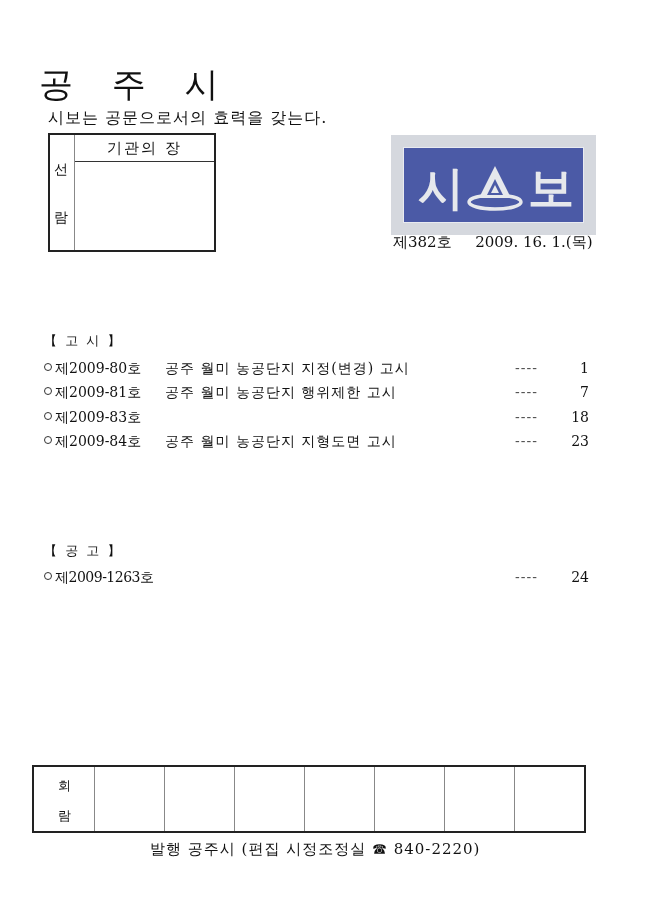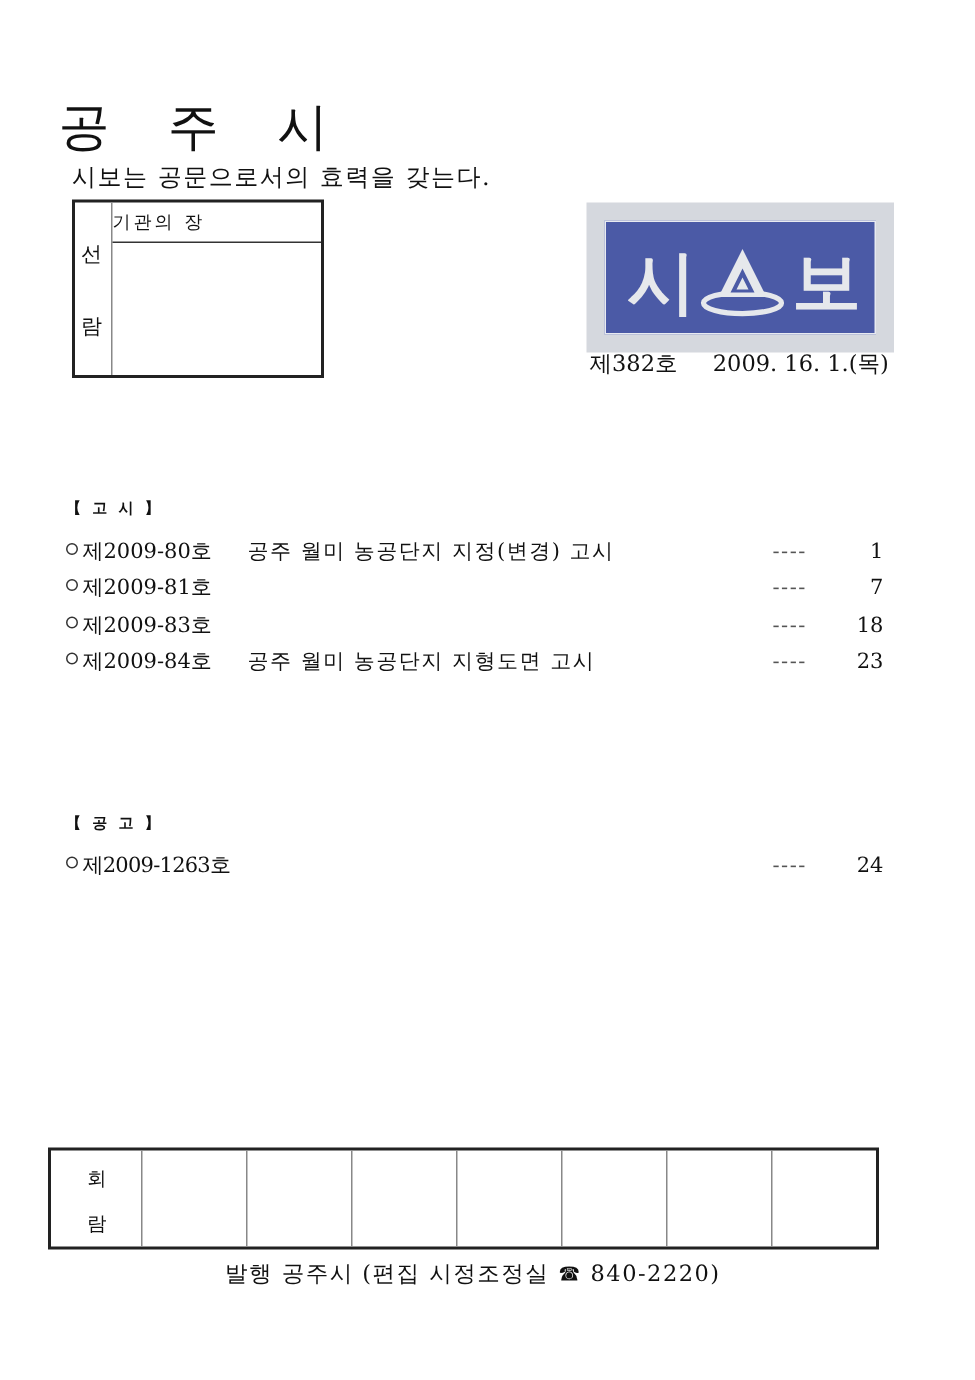--- a/index.html
+++ b/index.html
@@ -5,27 +5,27 @@
   html, body { margin:0; padding:0; background:#ffffff; }
   body { width:650px; height:920px; position:relative; overflow:hidden;
          font-family:"DejaVu Serif", "Liberation Serif", serif; color:#111; }
   .abs { position:absolute; }
   .title { left:39px; top:62px; font-family:"DejaVu Sans", sans-serif; font-size:34px; letter-spacing:14px; font-weight:normal; }
   .subtitle { left:48px; top:108px; font-size:16px; letter-spacing:1px; }
   .approval { left:48px; top:133px; width:168px; height:119px; border:2px solid #222; box-sizing:border-box; }
   .approval .side { position:absolute; left:0; top:0; width:24px; height:100%; border-right:1.5px solid #888; }
   .approval .side span { position:absolute; left:4px; font-size:14px; }
   .approval .head { position:absolute; left:25px; right:0; top:0; height:26px; border-bottom:1.5px solid #333;
-                    text-align:left; font-size:12px; line-height:26px; letter-spacing:2px; }
+                    text-align:center; font-size:15px; line-height:26px; letter-spacing:2px; }
   .logo { left:391px; top:135px; width:205px; height:100px; background:#d5d8de; }
   .logo .inner { position:absolute; left:12px; top:12px; right:12px; bottom:12px; background:#4b5aa6;
                  border:1px solid #e8eaf0; }
   .logo .txt { position:absolute; top:10px; font-family:"DejaVu Sans", sans-serif; font-weight:bold; font-size:46px; color:#e6e8ec; }
   .issue { left:393px; top:233px; font-size:15px; }
-  .sec-head { font-size:10px; font-weight:bold; letter-spacing:2px; }
+  .sec-head { font-size:13px; font-weight:normal; letter-spacing:2px; }
   .row { position:absolute; left:44px; width:545px; height:20px; font-size:14px; line-height:20px; }
   .row .no { position:absolute; left:0; }
   .row .ttl { position:absolute; left:121px; letter-spacing:1px;text-align:center; }
   .row .dash { position:absolute; left:471px; color:#555; letter-spacing:1px; }
   .row .pg { position:absolute; right:0; }
   .circ { display:inline-block; width:6px; height:6px; border:1px solid #333; border-radius:50%; margin-right:3px; vertical-align:2px; }
   .review { left:32px; top:765px; width:554px; height:68px; border:2px solid #222; box-sizing:border-box; display:flex; }
   .review .c0 { width:60px; border-right:1px solid #888; position:relative; }
   .review .c0 span { position:absolute; left:24px; font-size:13px; }
   .review .c { flex:1; border-right:1px solid #888; }
@@ -68,20 +68,21 @@
 <div class="abs sec-head" style="left:44px;top:332px">【 고   시 】</div>
 
 <div class="row" style="top:358px">
   <span class="no"><span class="circ"></span><span>제2009-80호</span></span>
   <span class="ttl">공주 월미 농공단지 지정(변경) 고시</span>
   <span class="dash">----</span>
   <span class="pg">1</span>
 </div>
 <div class="row" style="top:382px">
   <span class="no"><span class="circ"></span><span>제2009-81호</span></span>
+  <span class="ttl">공주 월미 농공단지 행위제한 고시</span>
   <span class="dash">----</span>
   <span class="pg">7</span>
 </div>
 <div class="row" style="top:407px">
   <span class="no"><span class="circ"></span><span>제2009-83호</span></span>
   <span class="dash">----</span>
   <span class="pg">18</span>
 </div>
 <div class="row" style="top:431px">
   <span class="no"><span class="circ"></span><span>제2009-84호</span></span>

